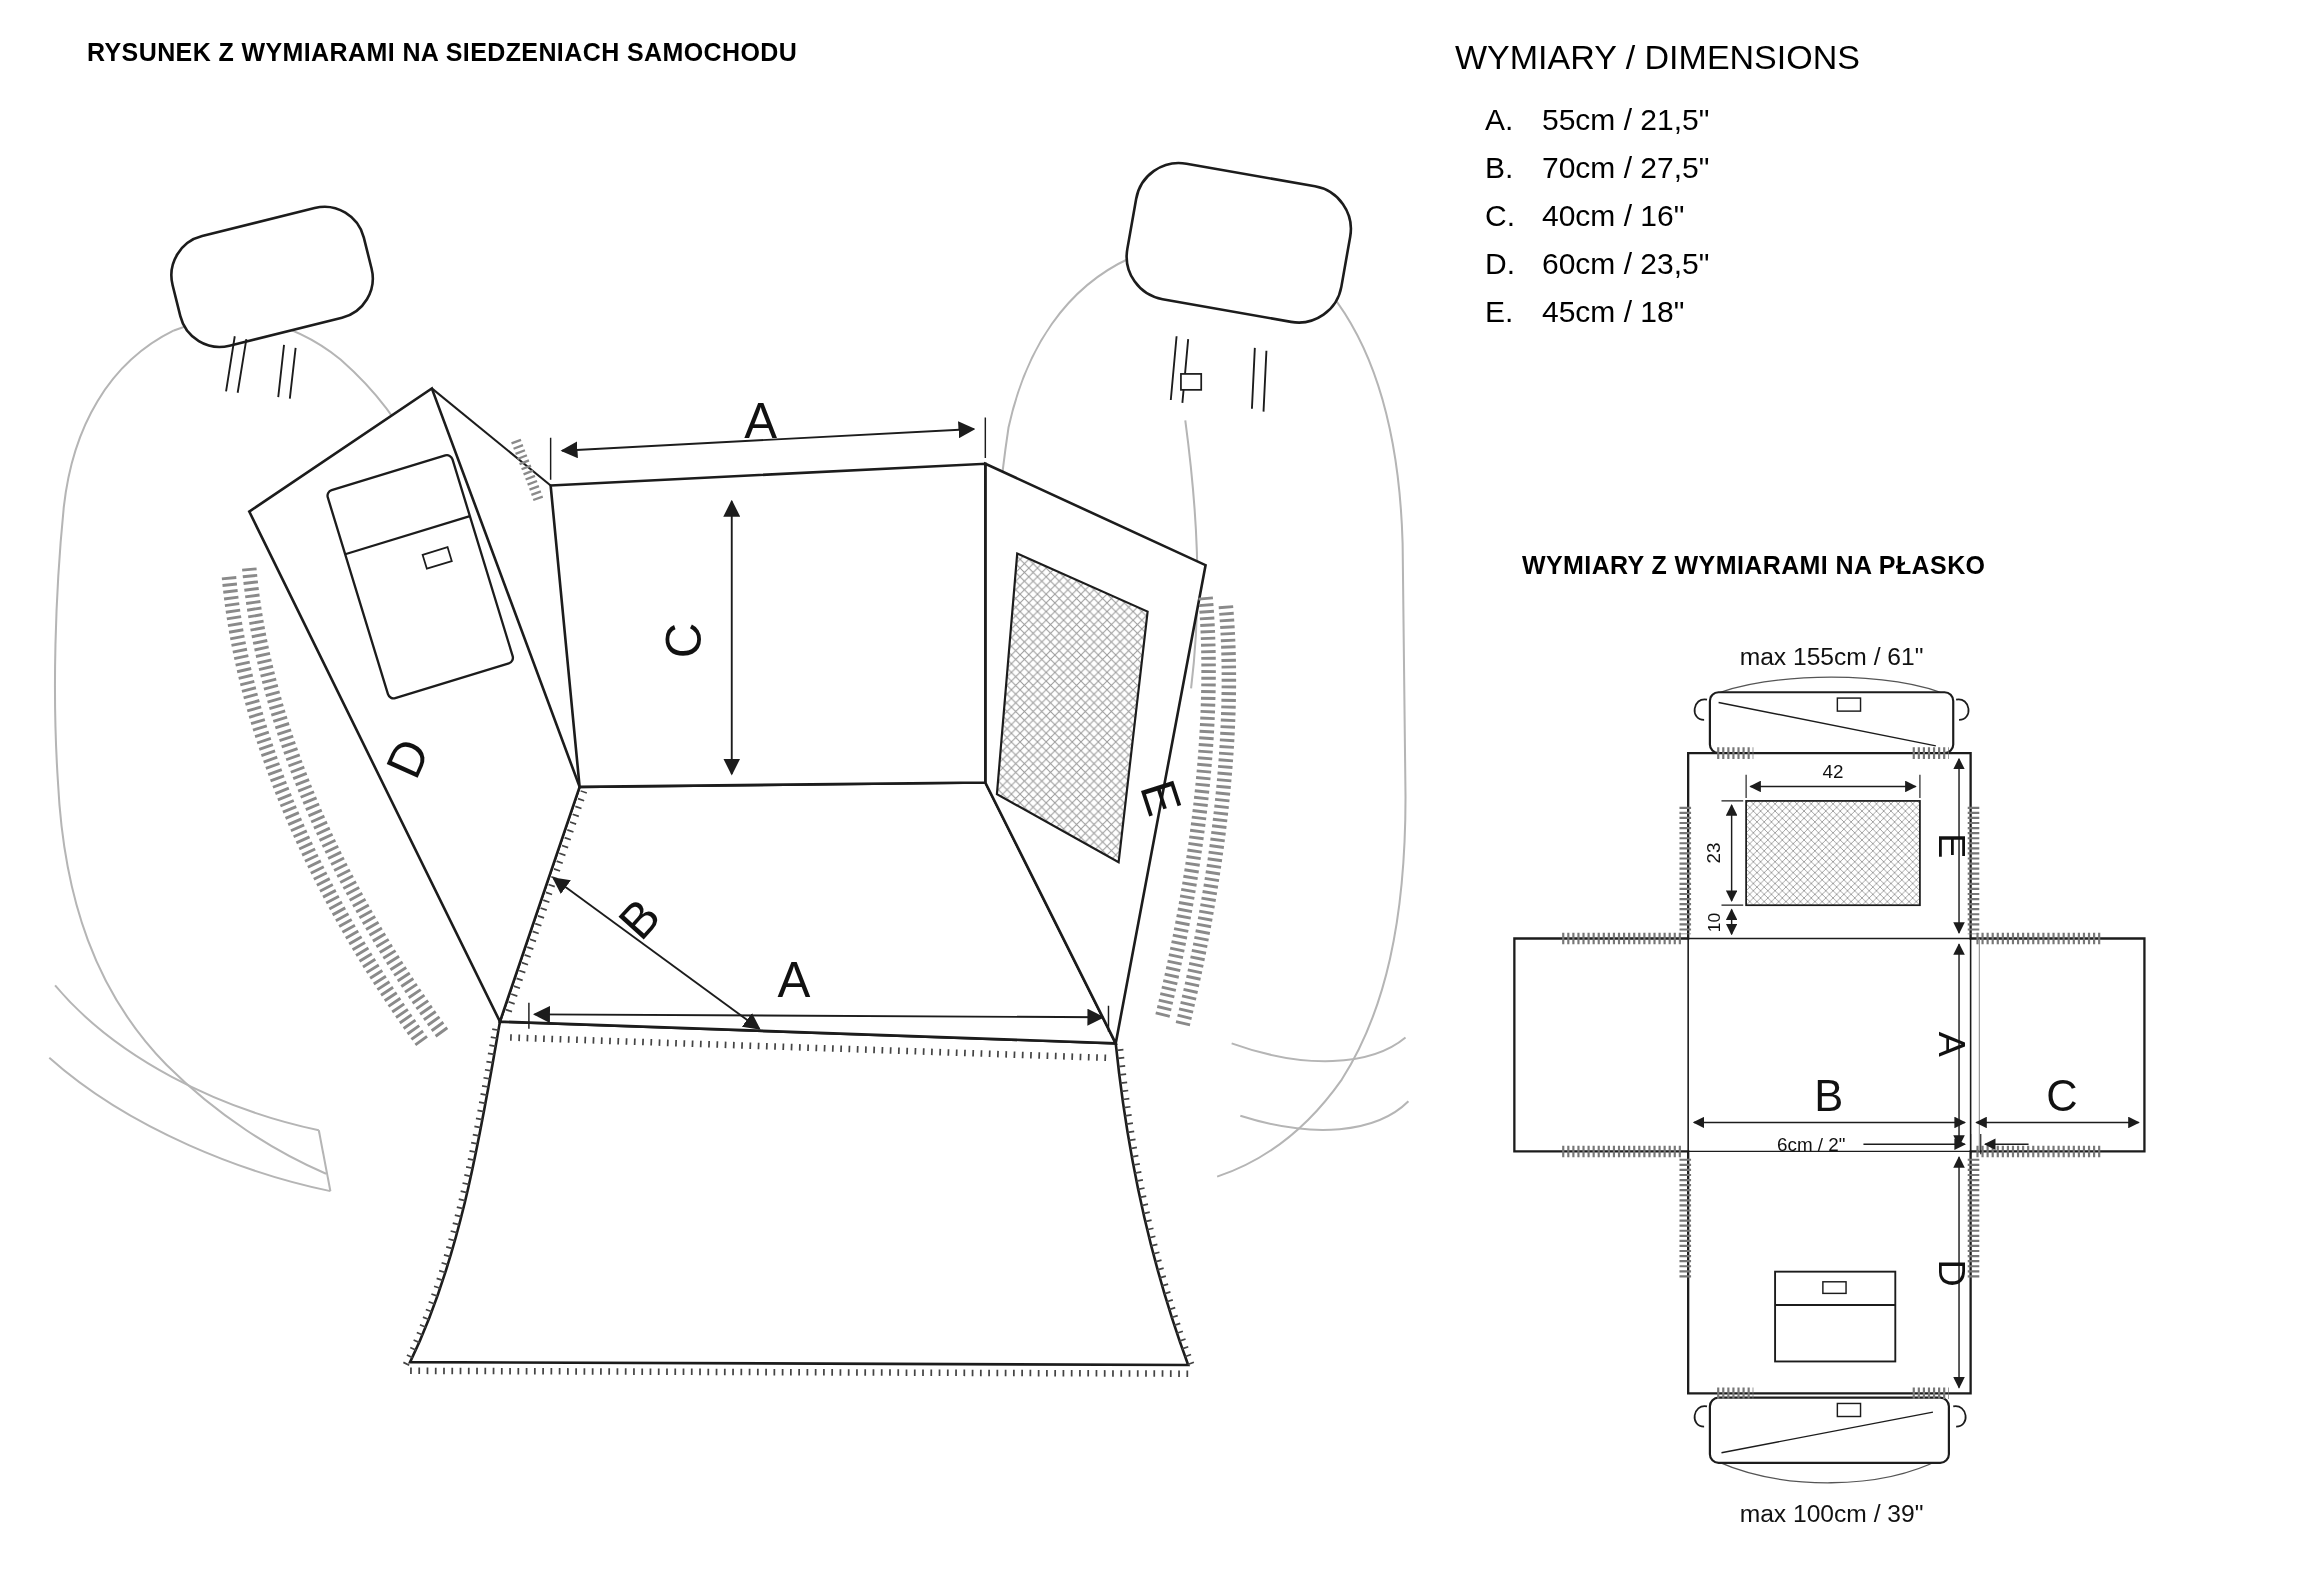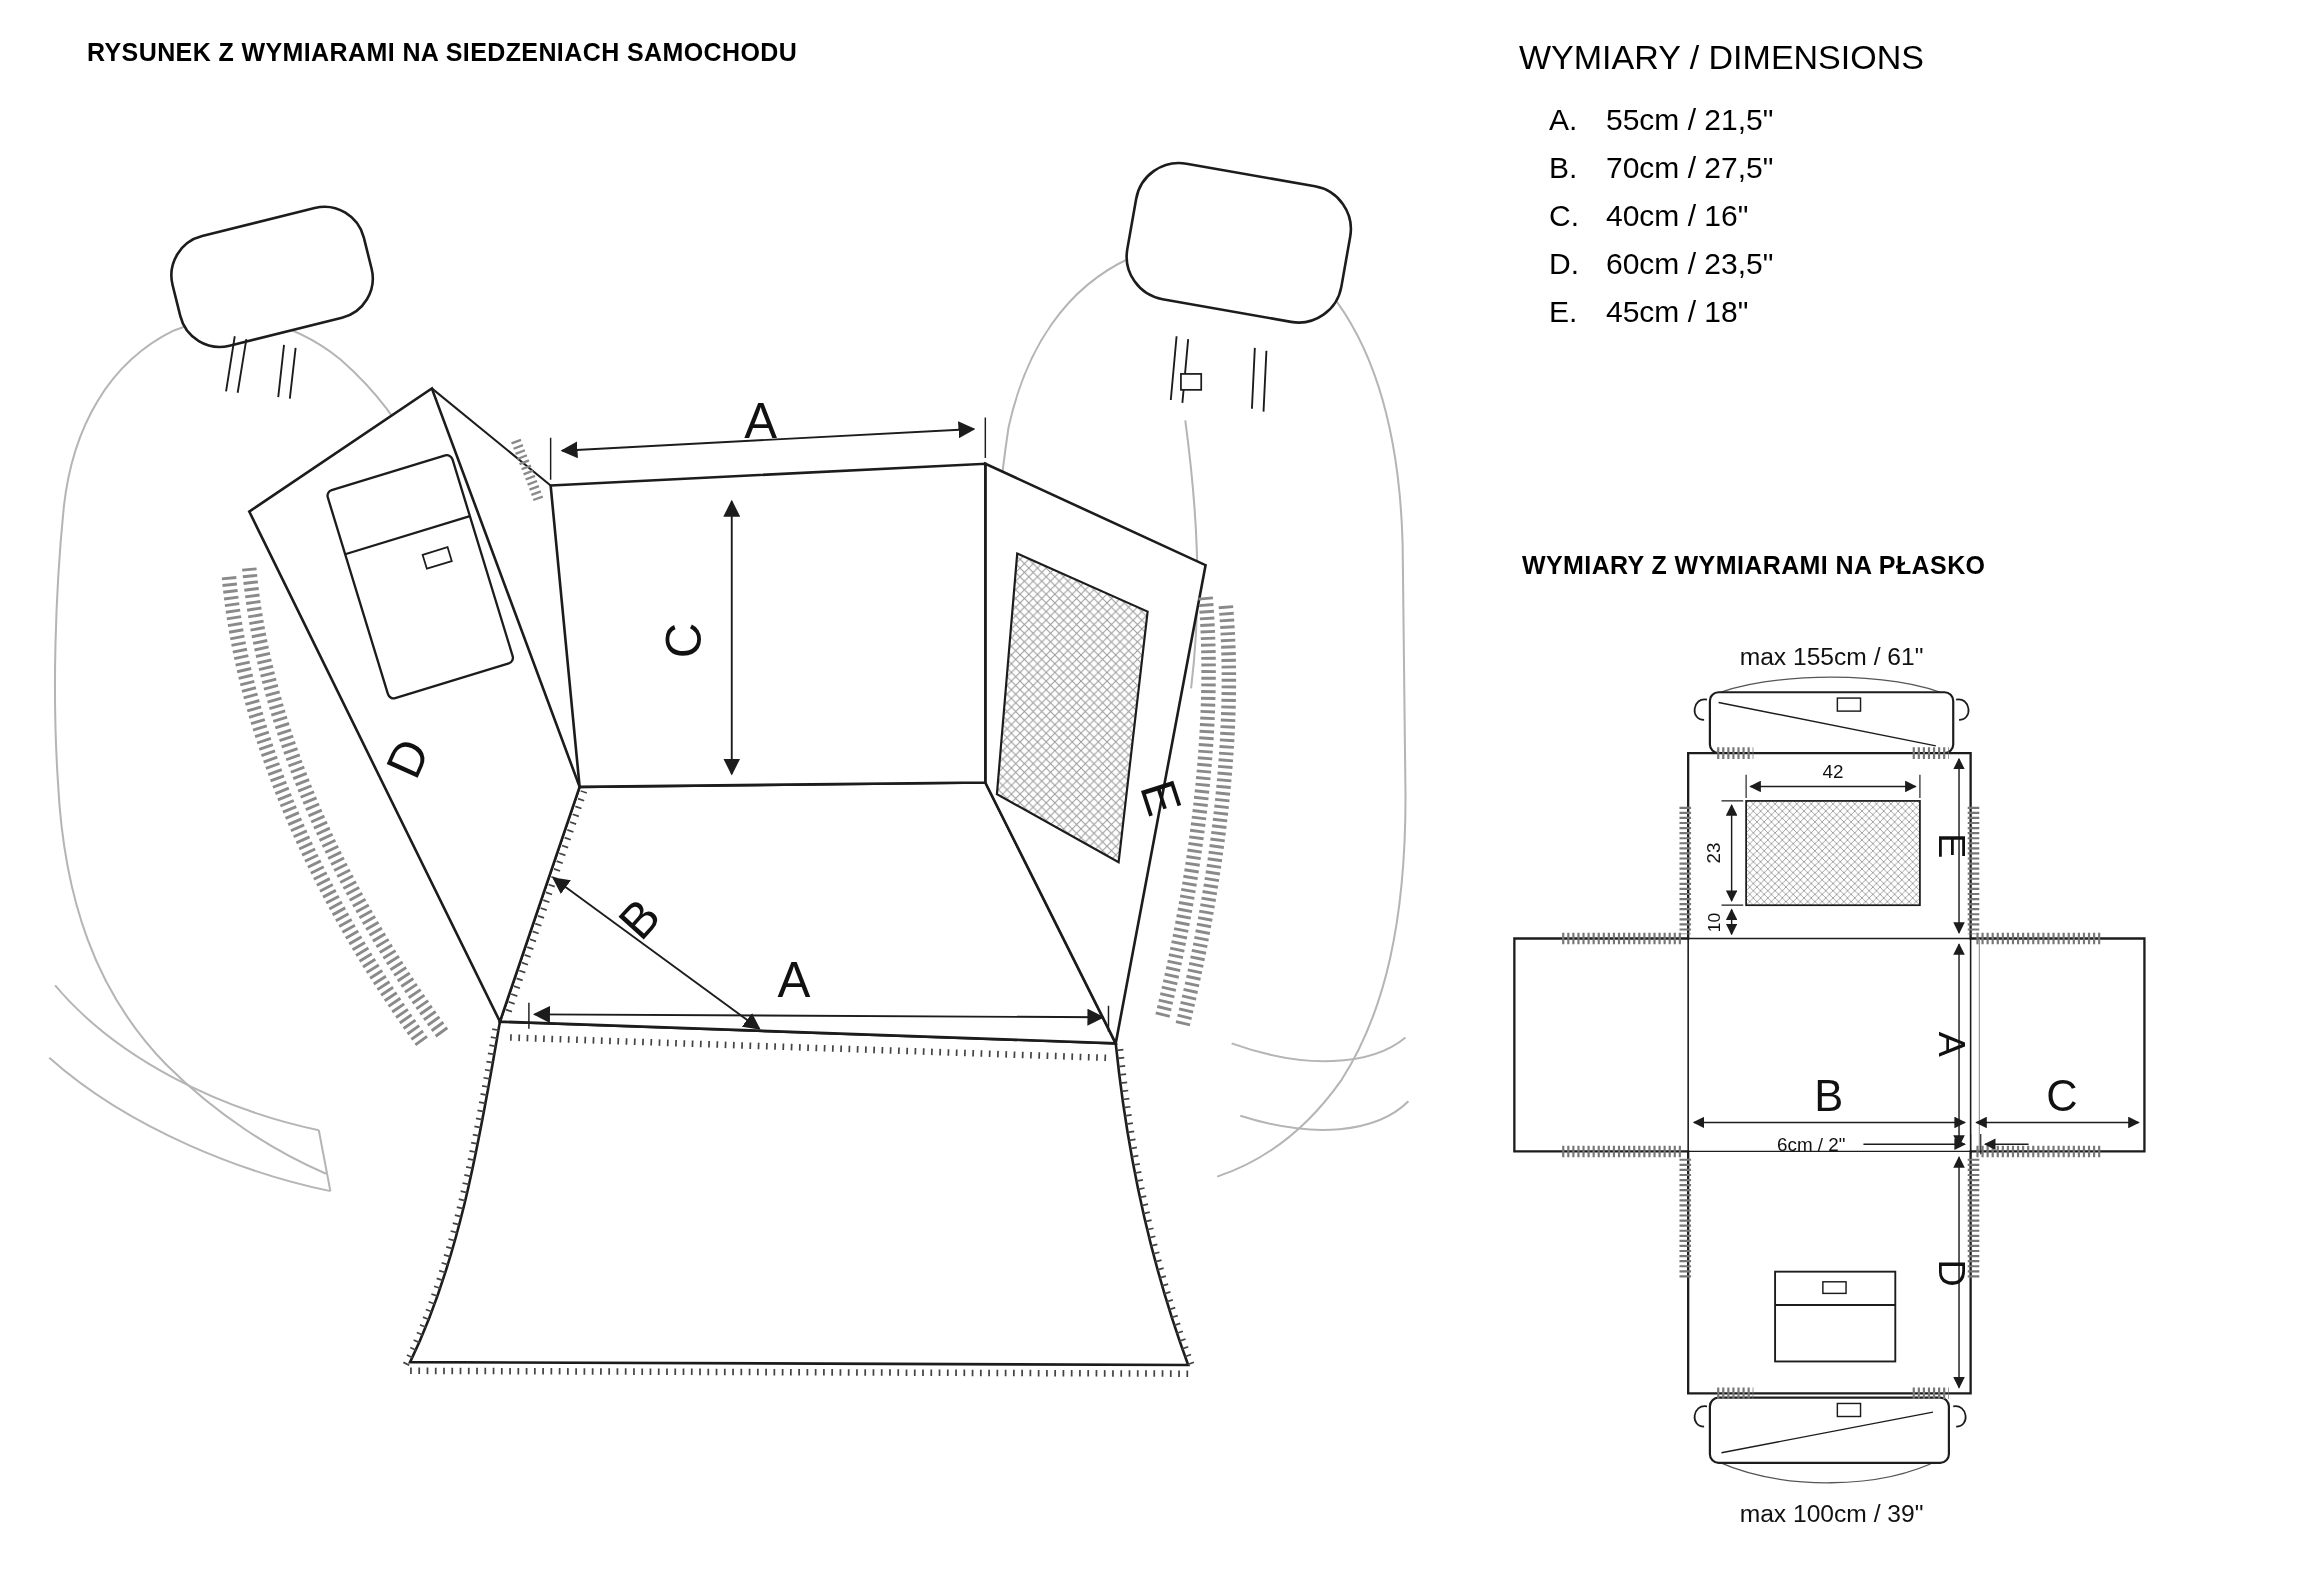--- a/index.html
+++ b/index.html
@@ -2,21 +2,21 @@
 <html style="font-size:11.6px"><head>
 <meta charset="utf-8">
 <style>
   html,body{margin:0;padding:0;}
   body{
     width:2319px;height:1594px;background:#ffffff;position:relative;overflow:hidden;
     font-family:"Liberation Sans", sans-serif;color:#000;
   }
   .abs{position:absolute;}
   .title{font-weight:bold;font-size:25px;letter-spacing:0.4px;}
-  .dims-panel{position:absolute;left:1519px;top:38px;}
+  .dims-panel{position:absolute;left:1455px;top:38px;}
   .dims-heading{font-size:34px;font-weight:400;margin-bottom:19px;}
   .dims-row{display:flex;font-size:30px;line-height:48px;}
   .dletter{width:87px;padding-left:30px;box-sizing:border-box;}
   .dvalue{}
   svg text{font-family:"Liberation Sans", sans-serif;fill:#111;}
 </style>
 </head>
 <body>
 
 <div class="abs title" style="left:55px;top:38px;margin-left:32px;">RYSUNEK Z WYMIARAMI NA SIEDZENIACH SAMOCHODU</div>

